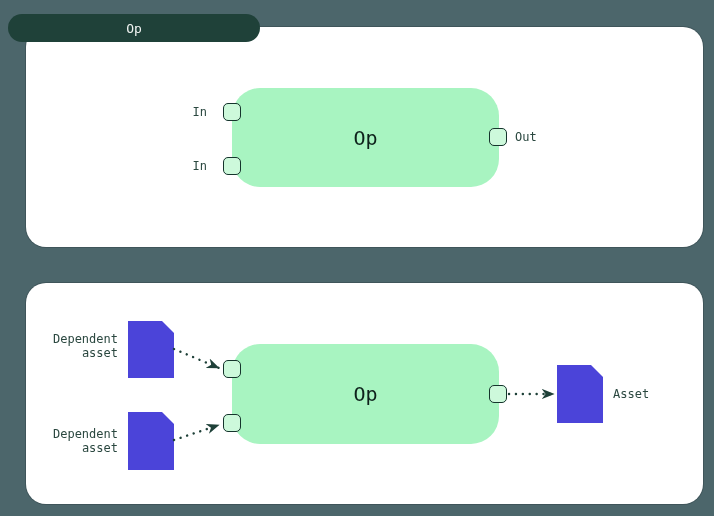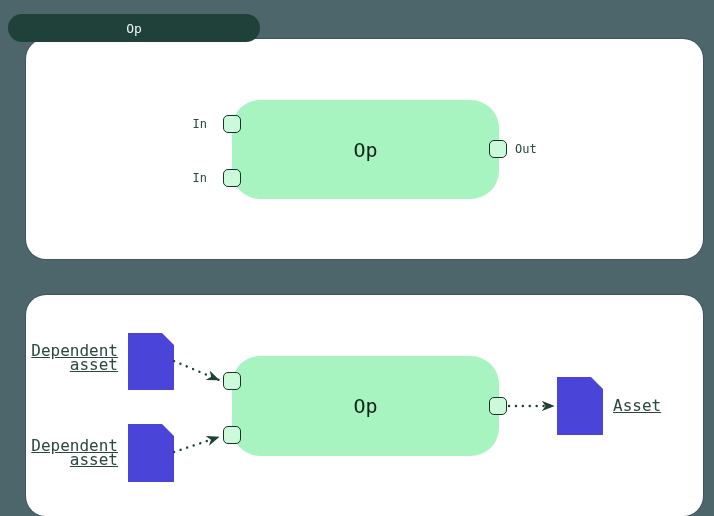--- a/index.html
+++ b/index.html
@@ -36,21 +36,20 @@
     z-index:3;
   }
   .panel{
     position:absolute;
     left:26px;
     width:677px;
     background:var(--panel-fill);
     border-radius:20px;
     box-shadow:0 0 0 1px rgba(16,28,30,.22);
     z-index:1;
-    margin-top:12px;
   }
   #tab-op{top:14px;}
   #panel-op{top:27px;height:220px;}
   #tab-sda{top:271px;}
   #panel-sda{top:283px;height:221px;}
 
   .op-node{
     position:absolute;
     left:206px;top:61px;
     width:267px;
@@ -99,25 +98,24 @@
     width:46px;
     background:var(--asset-fill);
     clip-path:polygon(0 0,calc(100% - 12px) 0,100% 12px,100% 100%,0 100%);
   }
   .asset-doc.dep-1{left:102px;top:38px;height:57px;}
   .asset-doc.dep-2{left:102px;top:129px;height:58px;}
   .asset-doc.out{left:531px;top:82px;height:58px;}
 
   .asset-label{
     position:absolute;
-    font-size:16px;
+    font-size:12px;
     line-height:14px;
     color:var(--label-text);
     transform:translateY(-50%);
-    text-decoration:underline;
   }
   .asset-label.dep-1{right:585px;top:63px;text-align:right;}
   .asset-label.dep-2{right:585px;top:158px;text-align:right;}
   .asset-label.out{left:587px;top:111px;}
 
   svg.arrows{
     position:absolute;left:0;top:0;width:677px;height:221px;
     overflow:visible;
     pointer-events:none;
   }

